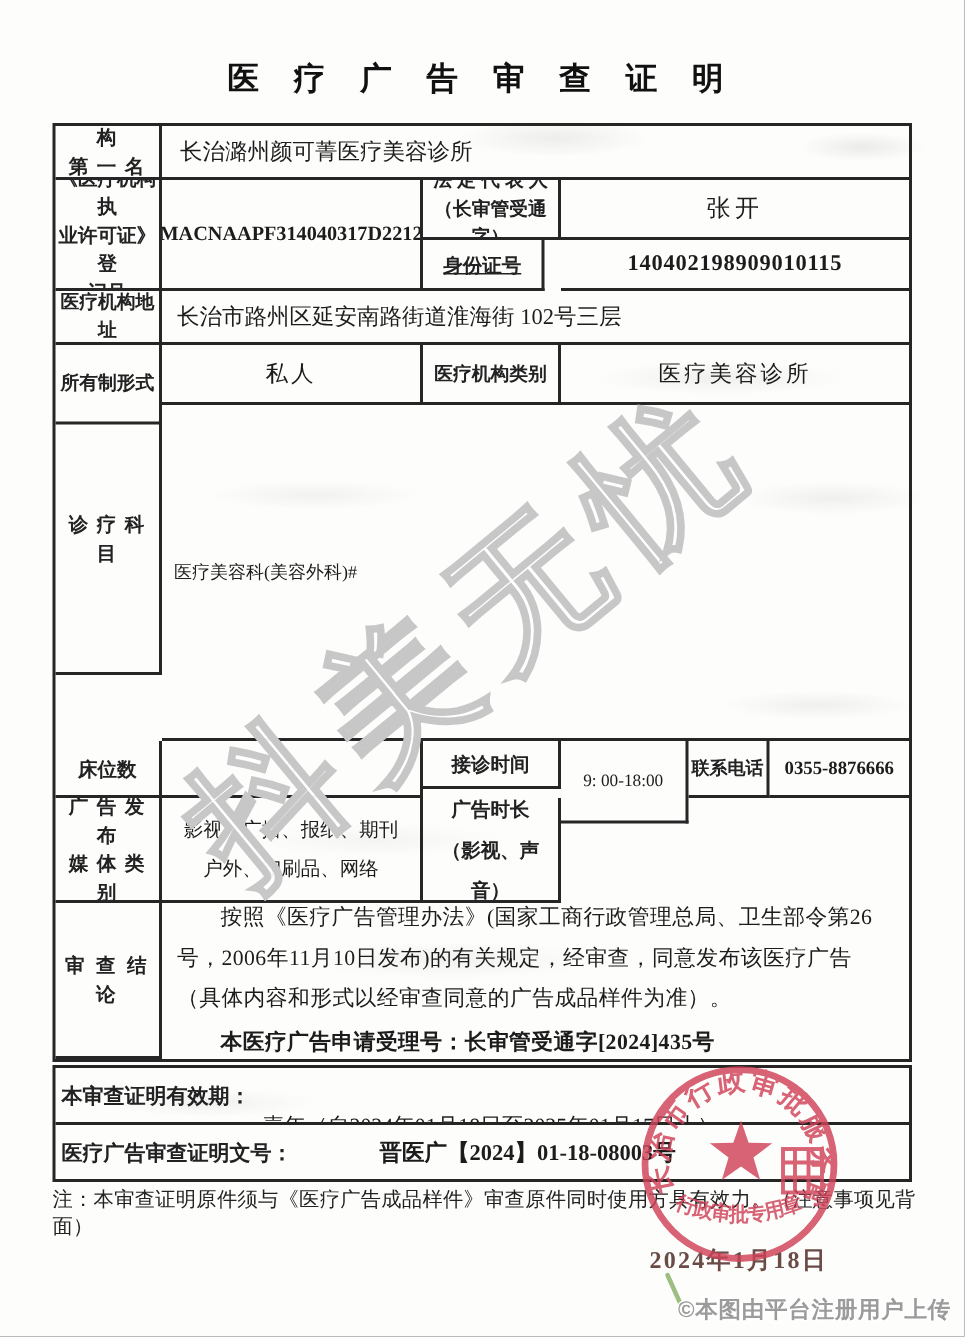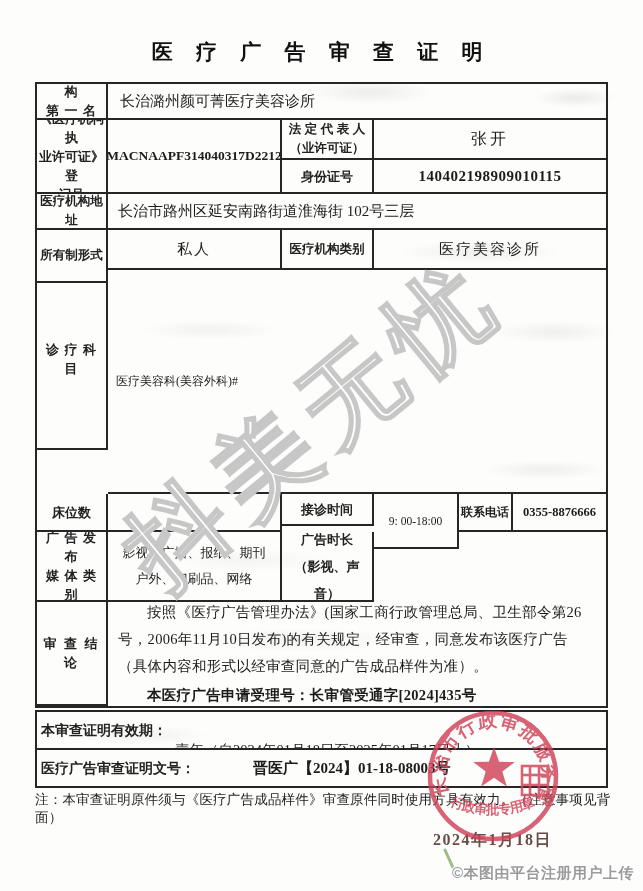--- a/index.html
+++ b/index.html
@@ -54,23 +54,23 @@
 
     <div class="cell lab ml" style="left:0;top:0;width:71px;height:36px;letter-spacing:1px;">医 疗 机 构
 第 一 名 称</div>
     <div class="cell val left last-col" style="left:71px;top:0;width:498px;height:36px;padding-left:12px;">长治潞州颜可菁医疗美容诊所</div>
 
     <div class="cell lab ml" style="left:0;top:36px;width:71px;height:74px;">《医疗机构执
 业许可证》登
 记号</div>
     <div class="cell b" style="left:71px;top:36px;width:174px;height:74px;font-size:13.5px;font-family:'Liberation Serif','DejaVu Serif',serif;">MACNAAPF314040317D2212</div>
     <div class="cell lab ml" style="left:245px;top:36px;width:92px;height:40px;font-size:12.5px;">法 定 代 表 人
-（业许可证）</div>
+（长审管受通字）</div>
     <div class="cell val last-col" style="left:337px;top:36px;width:232px;height:40px;font-size:16px;letter-spacing:3px;">张开</div>
-    <div class="cell lab" style="left:245px;top:76px;width:92px;height:34px;">身份证号</div>
+    <div class="cell lab" style="left:245px;top:76px;width:81px;height:34px;text-decoration:underline;">身份证号</div>
     <div class="cell b last-col" style="left:337px;top:76px;width:232px;height:34px;font-size:15px;letter-spacing:.5px;">140402198909010115</div>
 
     <div class="cell lab" style="left:0;top:110px;width:71px;height:36px;font-size:12.5px;">医疗机构地址</div>
     <div class="cell val left last-col" style="left:71px;top:110px;width:498px;height:36px;padding-left:10px;">长治市路州区延安南路街道淮海街 102号三层</div>
 
     <div class="cell lab" style="left:0;top:146px;width:71px;height:53px;font-size:12.5px;">所有制形式</div>
     <div class="cell val" style="left:71px;top:146px;width:174px;height:40px;letter-spacing:2px;">私人</div>
     <div class="cell lab" style="left:245px;top:146px;width:92px;height:40px;font-size:12.5px;">医疗机构类别</div>
     <div class="cell val last-col" style="left:337px;top:146px;width:232px;height:40px;letter-spacing:2px;text-align:center;">医疗美容诊所</div>
 

